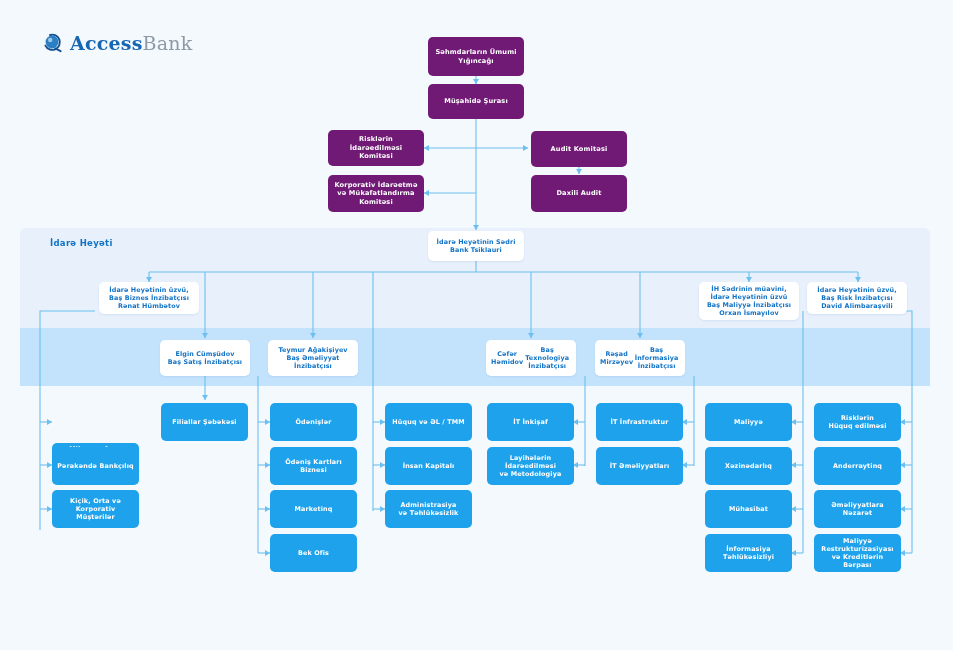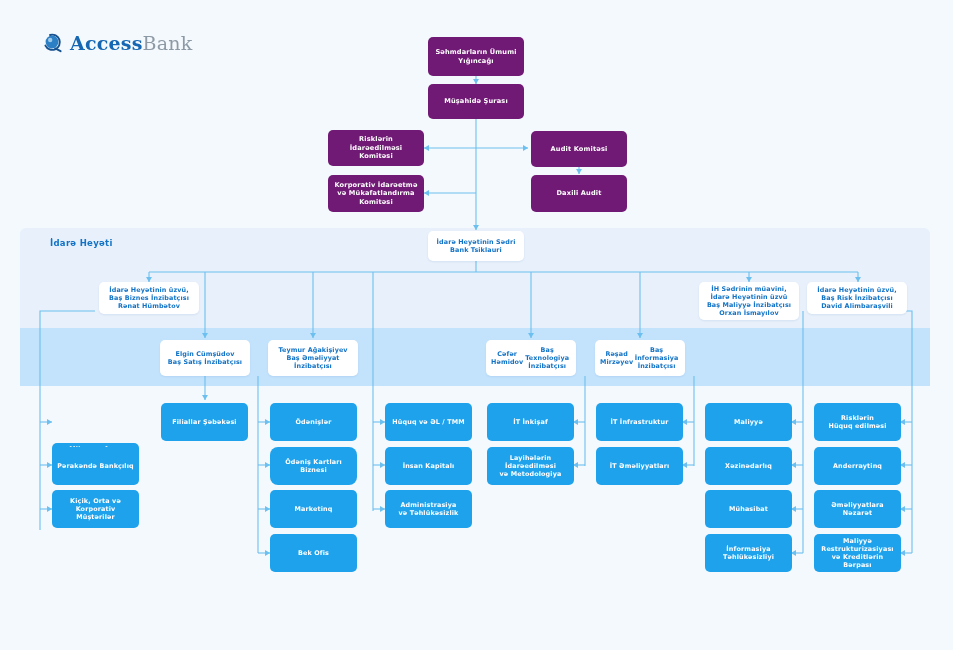--- a/index.html
+++ b/index.html
@@ -247,21 +247,21 @@
     <span>Korporativ Müştərilər</span>
   </div>
 
   <div class="node n-light" style="left:161px;top:403px;width:87px;height:38px;">
     <span>Filiallar Şəbəkəsi</span>
   </div>
 
   <div class="node n-light" style="left:270px;top:403px;width:87px;height:38px;">
     <span>Ödənişlər</span>
   </div>
-  <div class="node n-light" style="left:270px;top:447px;width:87px;height:38px;flex-direction:column;border-radius:8px;">
+  <div class="node n-light" style="left:270px;top:447px;width:87px;height:38px;flex-direction:column;">
     <span>Ödəniş Kartları</span>
     <span>Biznesi</span>
   </div>
   <div class="node n-light" style="left:270px;top:490px;width:87px;height:38px;">
     <span>Marketinq</span>
   </div>
   <div class="node n-light" style="left:270px;top:534px;width:87px;height:38px;">
     <span>Bek Ofis</span>
   </div>
 

